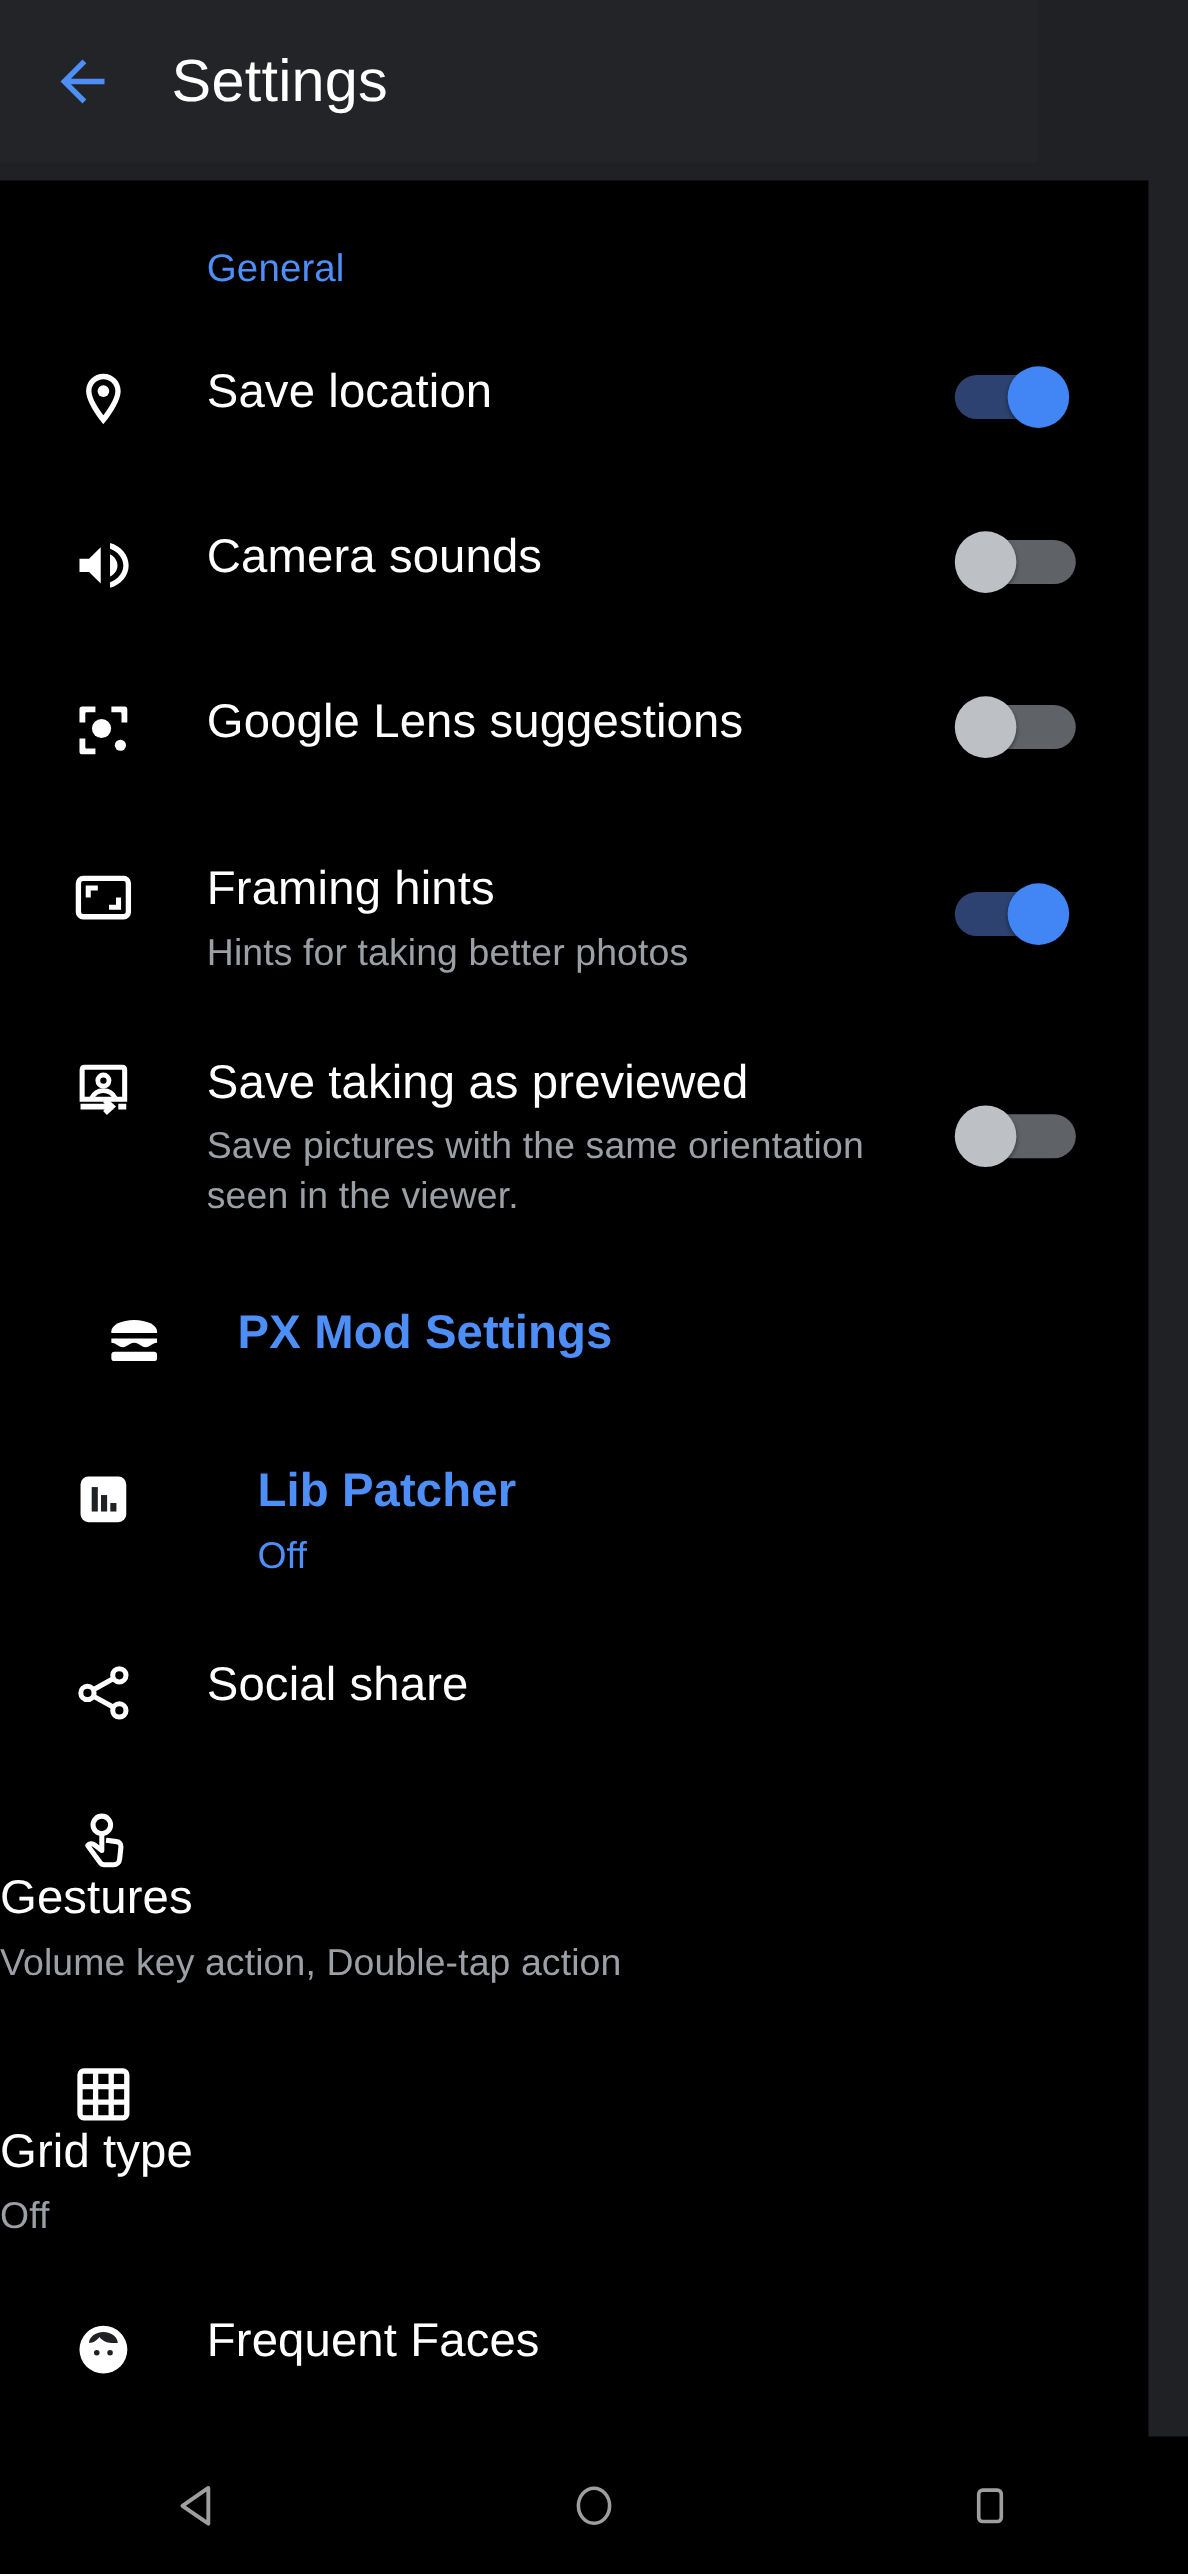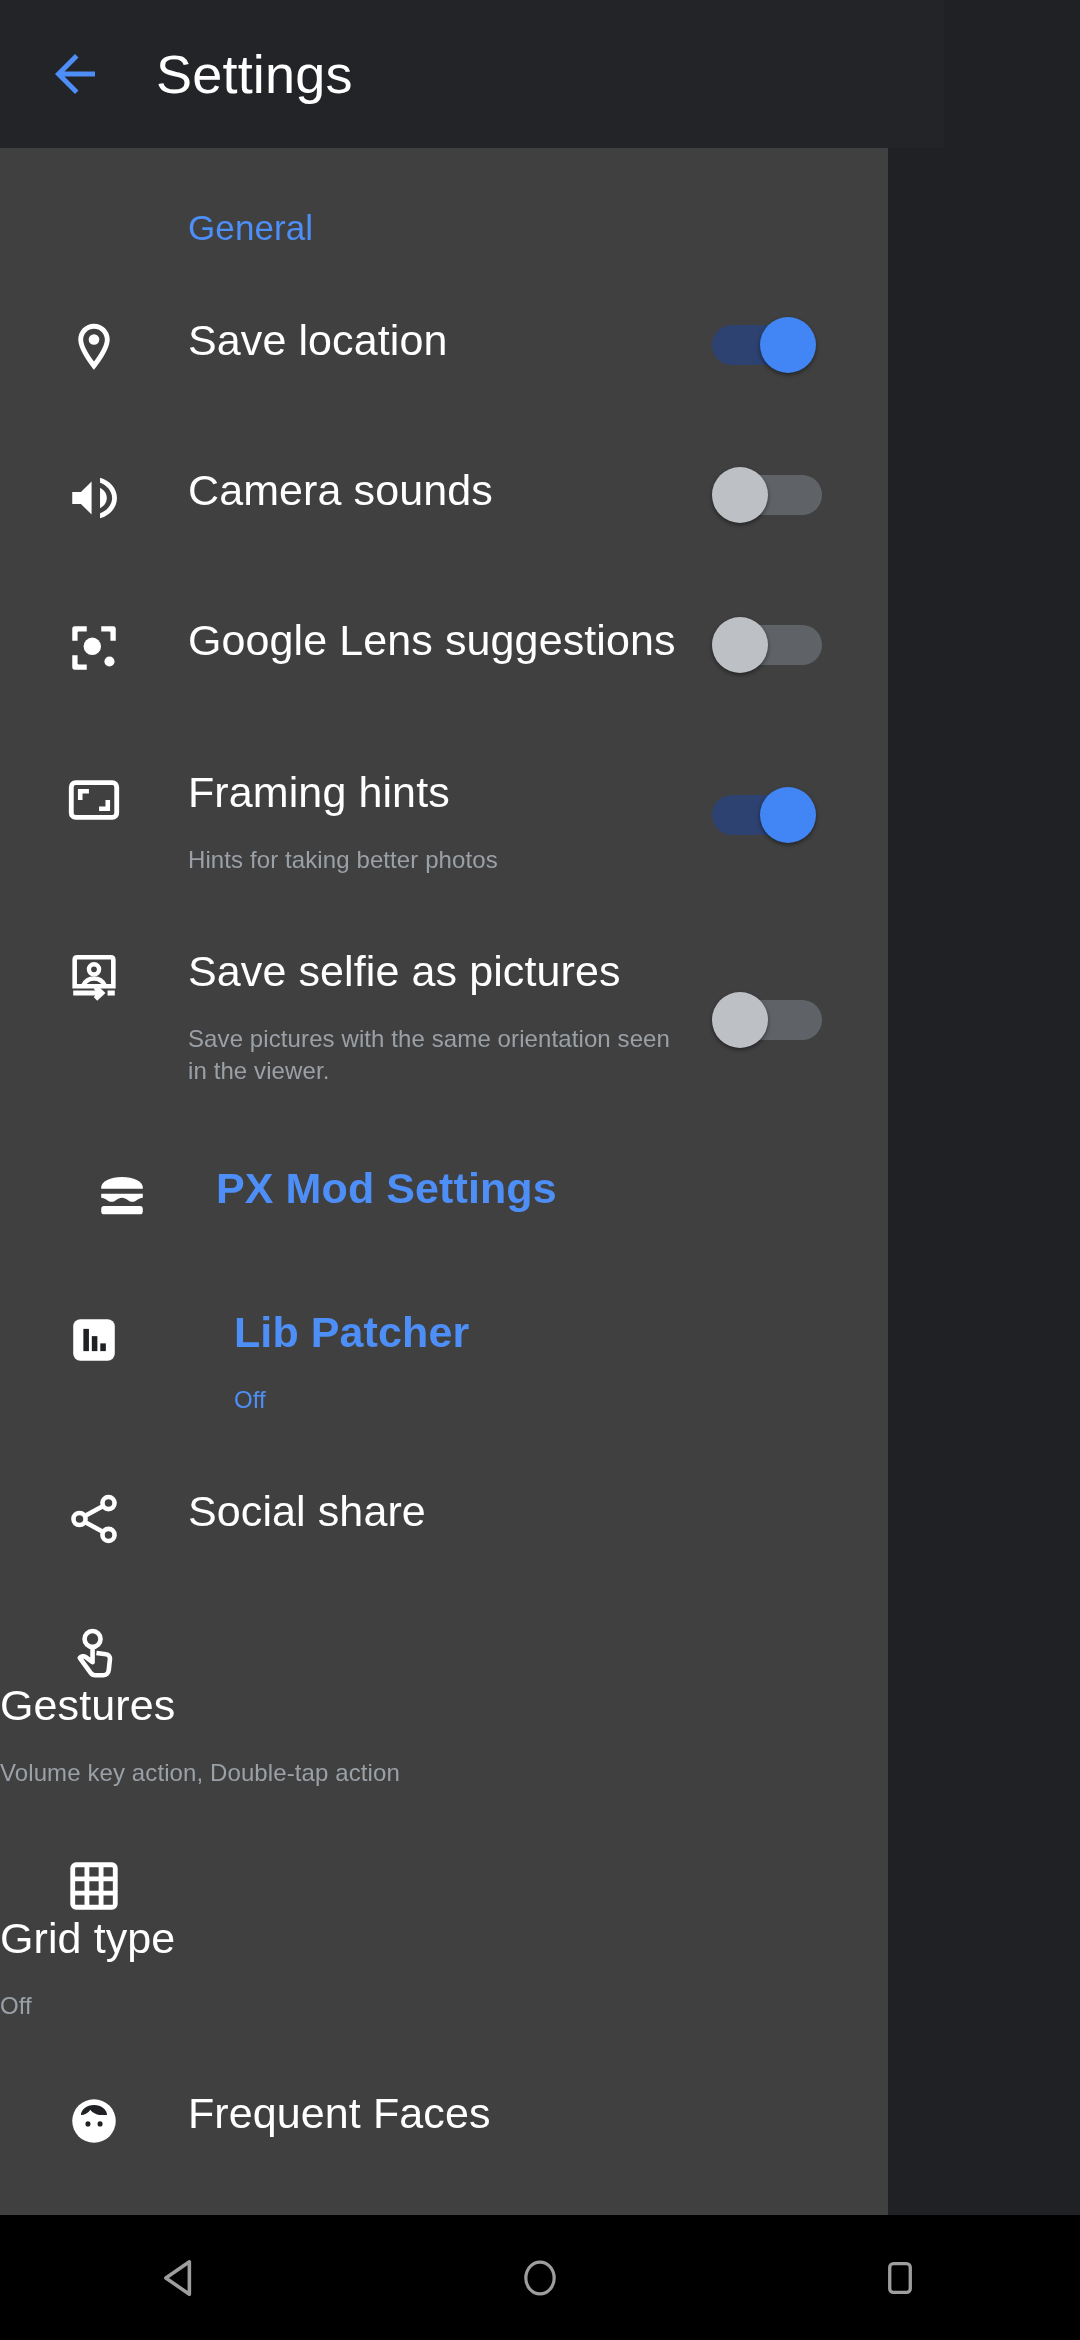--- a/index.html
+++ b/index.html
@@ -49,24 +49,24 @@
     font-size: 54px;
     font-weight: 400;
     letter-spacing: 0.2px;
     line-height: 1;
     margin-left: 6px;
   }
 
   
   .content {
     position: absolute;
-    top: 148px; left: 0;
-    width: 888px;
+    top: 164px; left: 0;
+    width: 1044px;
     height: 2067px;
-    background: #404040;
+    background: #000000;
     overflow: hidden;
   }
 
   .section-header {
     color: #4d8ef7;
     font-size: 35px;
     font-weight: 500;
     padding: 62px 0 0 188px;
     letter-spacing: 0.1px;
     line-height: 1;
@@ -102,24 +102,24 @@
     line-height: 1.1;
     letter-spacing: 0.1px;
   }
   .row-title.accent {
     color: #4d8ef7;
     font-weight: 700;
   }
 
   .row-sub {
     color: #9aa0a6;
-    font-size: 24px;
+    font-size: 34px;
     font-weight: 400;
     line-height: 1.32;
-    margin-top: 28px;
+    margin-top: 12px;
     letter-spacing: 0.1px;
   }
   .row-sub.accent { color: #4d8ef7; }
 
   .row-control {
     flex: 0 0 auto;
     width: 176px;
     display: flex;
     align-items: flex-start;
     justify-content: flex-start;
@@ -275,21 +275,21 @@
       <div class="row-icon">
         <svg width="58" height="58" viewBox="0 0 24 24">
           <path d="M5 3h14c.6 0 1 .4 1 1v11H4V4c0-.6.4-1 1-1z" fill="none" stroke="#ffffff" stroke-width="1.9"></path>
           <circle cx="12" cy="8" r="2.1" fill="none" stroke="#ffffff" stroke-width="1.8"></circle>
           <path d="M7.6 14.6c.8-1.7 2.4-2.8 4.4-2.8s3.6 1.1 4.4 2.8" fill="none" stroke="#ffffff" stroke-width="1.8"></path>
           <path d="M3.4 17.8h12.4M12.6 15.4l2.6 2.4-2.6 2.4" fill="none" stroke="#ffffff" stroke-width="2.1"></path>
           <path d="M17.6 17.8h3" stroke="#ffffff" stroke-width="2.1"></path>
         </svg>
       </div>
       <div class="row-text">
-        <div class="row-title">Save selfie as pictures</div>
+        <div class="row-title">Save taking as previewed</div>
         <div class="row-sub" style="max-width:620px;">Save pictures with the same orientation seen in the viewer.</div>
       </div>
       <div class="row-control" style="padding-top:44px;">
         <div class="switch off">
           <div class="track"></div>
           <div class="thumb"></div>
         </div>
       </div>
     </div>
 

